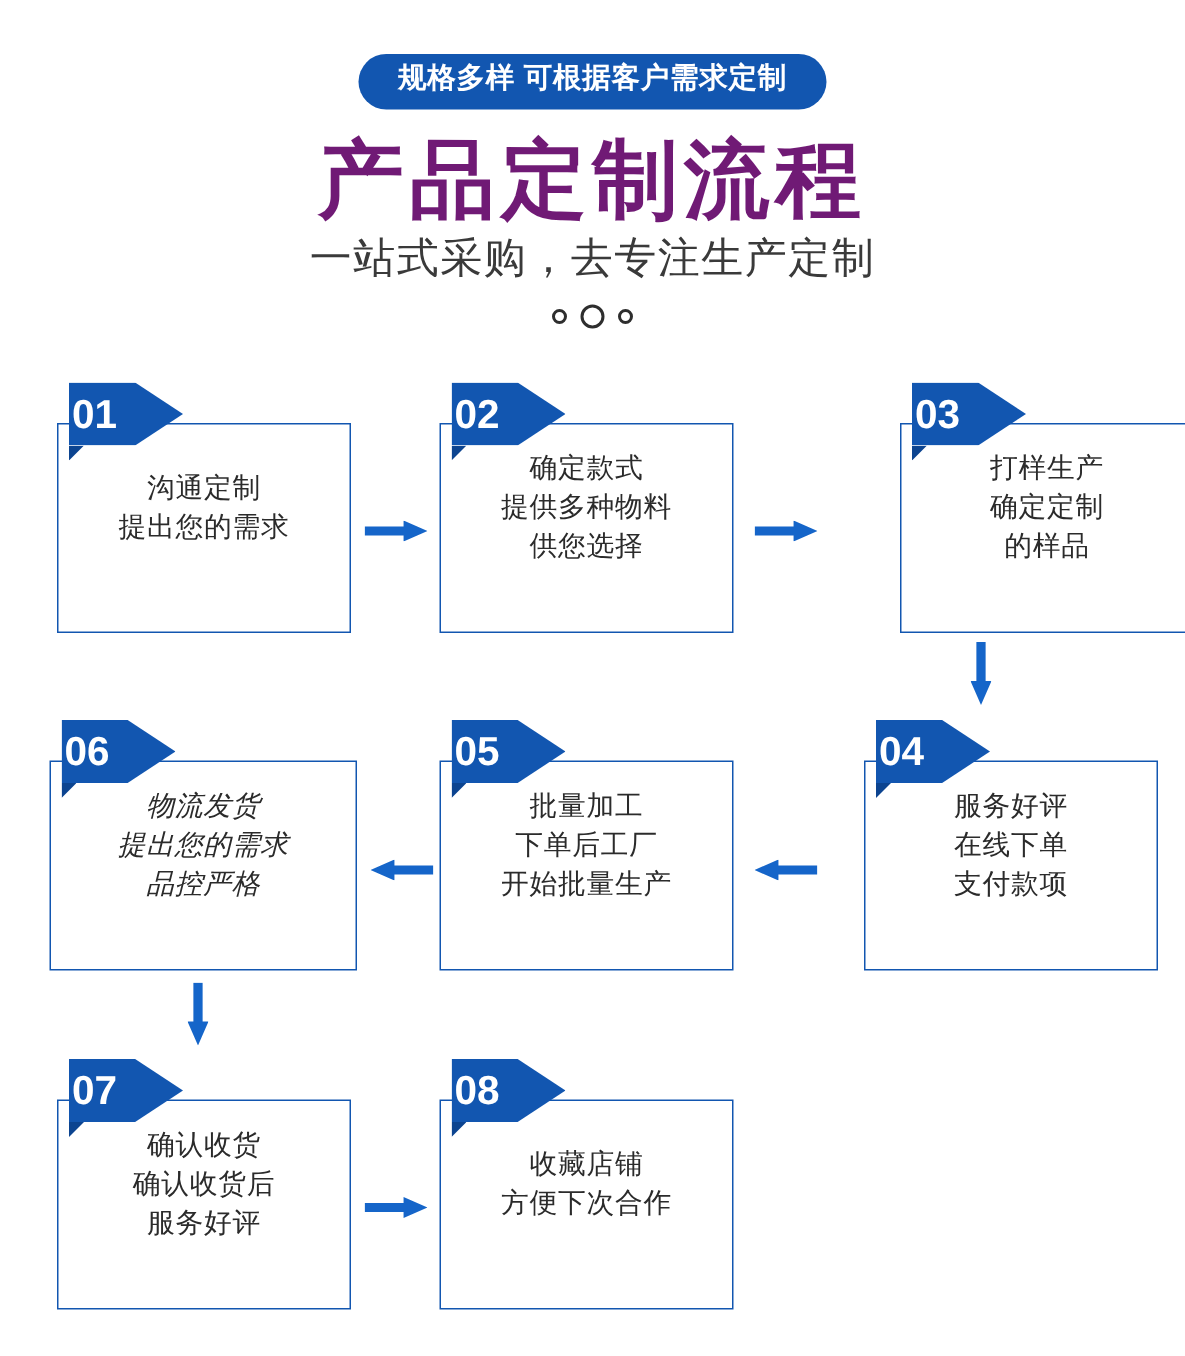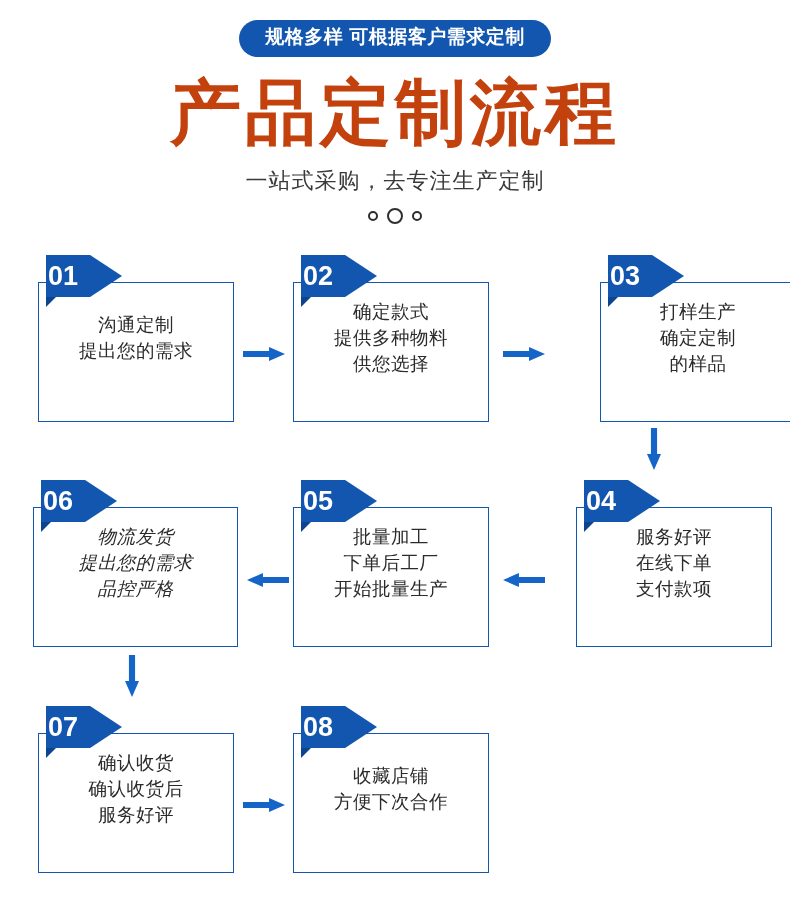--- a/index.html
+++ b/index.html
@@ -11,45 +11,44 @@
     height: 904px;
     background: #ffffff;
     font-family: "Liberation Sans", "DejaVu Sans", sans-serif;
     overflow: hidden;
     position: relative;
   }
 
   
   .header {
     width: 790px;
-    padding-top: 20px;
+    padding-top: 36px;
     text-align: center;
   }
   .badge {
     display: inline-block;
     background: #1256b0;
     color: #ffffff;
     border-radius: 22px;
     padding: 7px 26px 9px 26px;
     font-size: 19px;
     font-weight: bold;
     letter-spacing: 0.5px;
     line-height: 1.1;
   }
   .main-title {
     margin-top: 16px;
-    font-size: 71px;
+    font-size: 57px;
     font-weight: bold;
-    color: #c2410c;
+    color: #701a75;
     letter-spacing: 4px;
     line-height: 1.12;
   }
   .subtitle {
-    margin-top: 14px;
-    font-size: 22px;
+    font-size: 28px;
     color: #3a3a3a;
     letter-spacing: 1px;
   }
   .dots {
     margin-top: 10px;
     display: flex;
     justify-content: center;
     align-items: center;
     gap: 9px;
     height: 20px;

